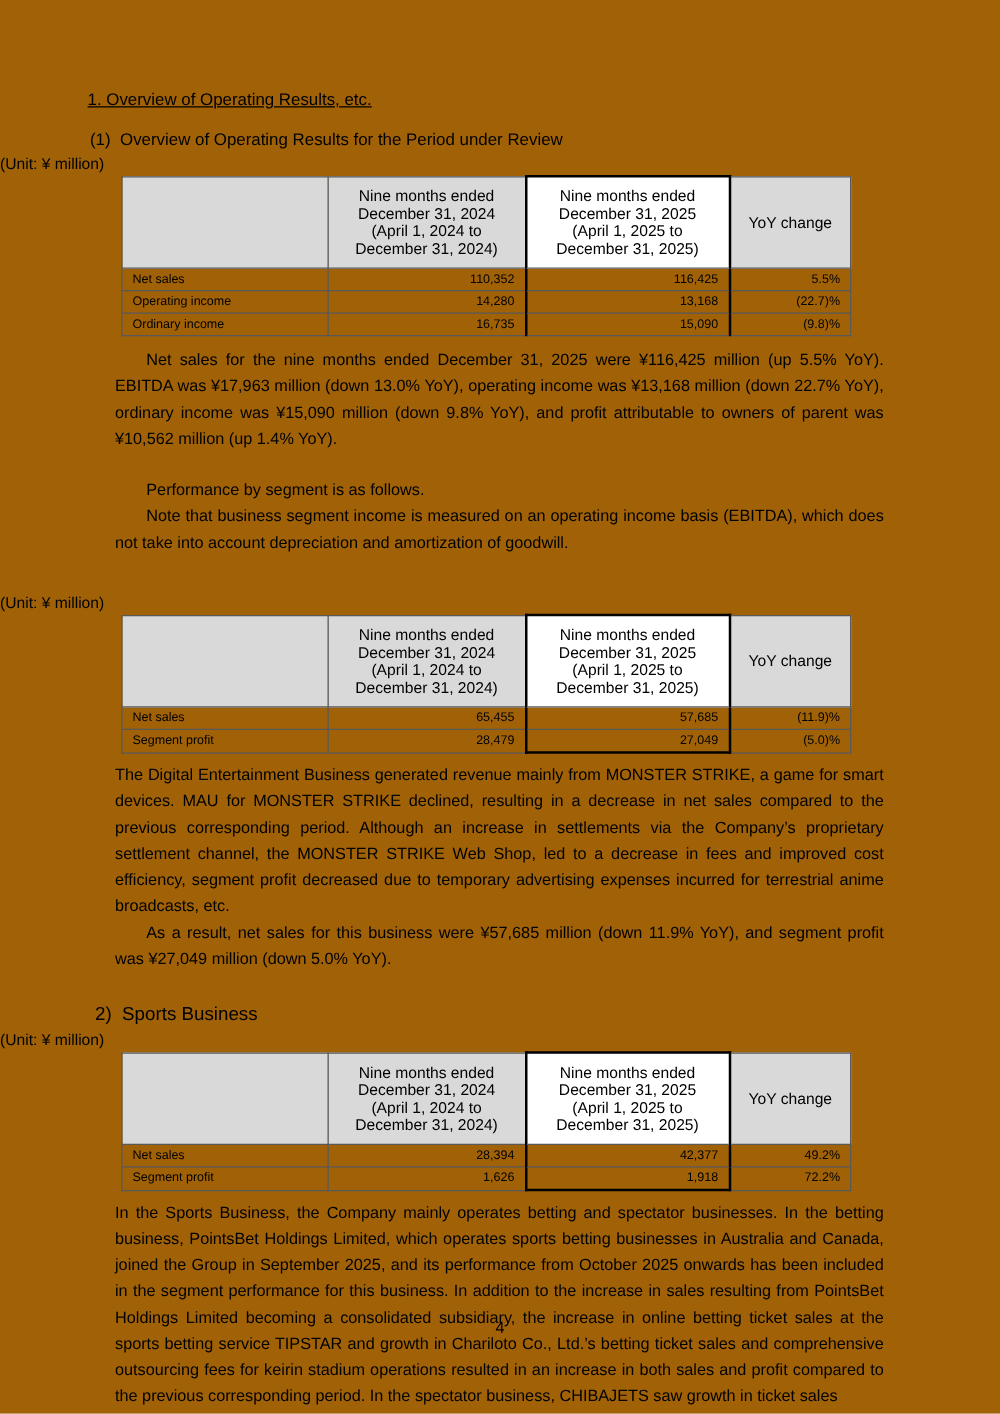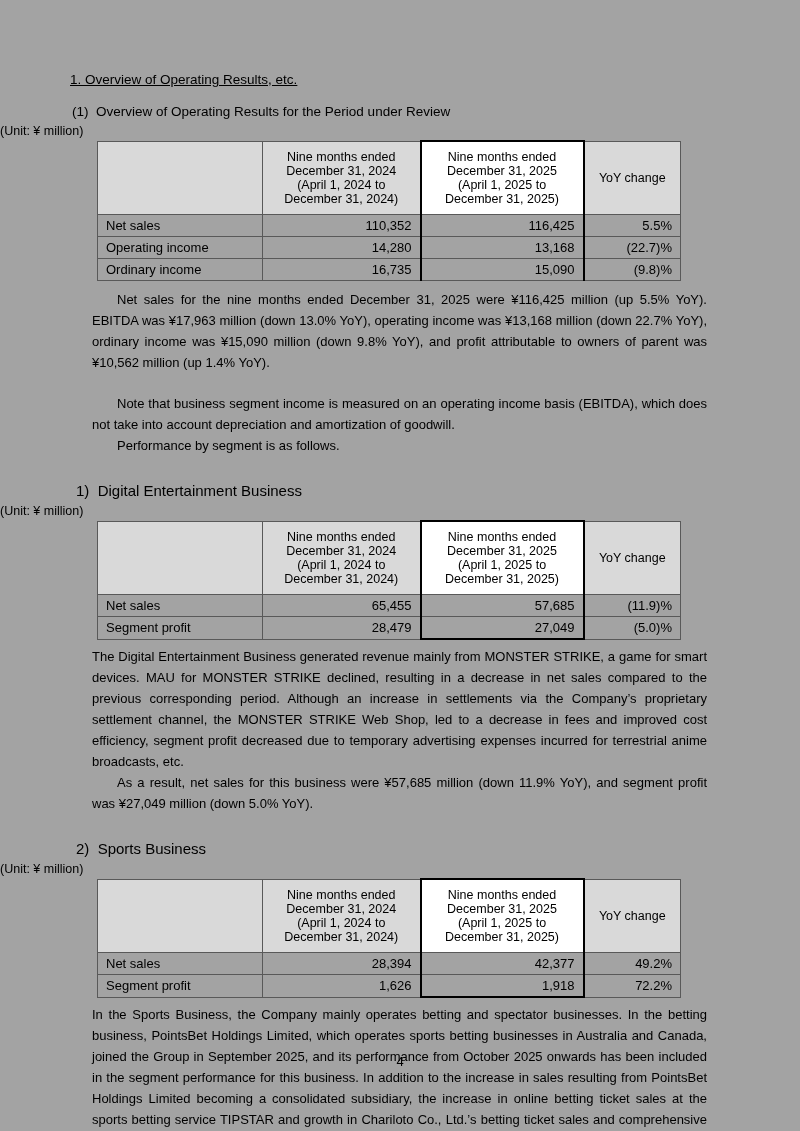--- a/index.html
+++ b/index.html
@@ -1,20 +1,20 @@
 <!DOCTYPE html>
 <html><head>
 <meta charset="utf-8">
 <style>
   * { margin:0; padding:0; box-sizing:border-box; }
   html,body { background:#ffffff; }
   body { font-family:"Liberation Sans", sans-serif; color:#000; }
   .page {
     position:relative; width:800px; height:1131px; margin:0 auto;
-    background:#a3a3a3; overflow:hidden;
+    background:#a16207; overflow:hidden;
   }
   .content { padding-top:72px; }
 
   .section-title {
     margin:0 70px 0 70px; font-size:13.5px; font-weight:normal;
     text-decoration:underline; white-space:pre-wrap;
   }
   .sub-heading {
     margin:17px 70px 0 72px; font-size:13.5px; font-weight:normal; white-space:pre-wrap;
   }
@@ -31,21 +31,21 @@
   table.fin {
     margin-left:97px; width:583px; border-collapse:collapse; table-layout:fixed;
   }
   table.fin th, table.fin td { border:1px solid #595959; }
   table.fin th {
     background:#d9d9d9; font-weight:normal; font-size:12.5px;
     line-height:14px; padding:8px 3px; text-align:center;
     white-space:pre-line; vertical-align:middle;
   }
   table.fin th.hl { background:#ffffff; }
-  table.fin td { font-size:13px; padding:3px 8px; vertical-align:middle; }
+  table.fin td { font-size:10px; padding:3px 8px; vertical-align:middle; }
   table.fin td.lbl { text-align:left; }
   table.fin td.num { text-align:right; }
   
   table.fin .hl { border-left:2px solid #000; border-right:2px solid #000; }
   table.fin thead .hl { border-top:2px solid #000; }
   table.fin tr.last .hl { border-bottom:2px solid #000; }
 
   .para {
     margin:0 93px 0 92px; font-size:13px; line-height:21px; text-align:justify;
   }
@@ -108,25 +108,24 @@
           <td class="lbl">Ordinary income</td>
           <td class="num">16,735</td>
           <td class="num hl">15,090</td>
           <td class="num">(9.8)%</td>
         </tr>
       </tbody>
     </table>
 
     <p class="para indent after-table">Net sales for the nine months ended December 31, 2025 were ¥116,425 million (up 5.5% YoY). EBITDA was ¥17,963 million (down 13.0% YoY), operating income was ¥13,168 million (down 22.7% YoY), ordinary income was ¥15,090 million (down 9.8% YoY), and profit attributable to owners of parent was ¥10,562 million (up 1.4% YoY).</p>
     <div class="gap-md"></div>
+    <p class="para indent">Performance by segment is as follows.</p>
     <p class="para indent">Note that business segment income is measured on an operating income basis (EBITDA), which does not take into account depreciation and amortization of goodwill.</p>
-    <p class="para indent">Performance by segment is as follows.</p>
 
     <div class="gap-lg"></div>
-    <div class="segment-heading">1)  Digital Entertainment Business</div>
     <div class="unit-label">(Unit: ¥ million)</div>
 
     <table class="fin">
       <colgroup>
           <col style="width:165px">
           <col style="width:158px">
           <col style="width:163px">
           <col style="width:97px">
         </colgroup>
       <thead>

